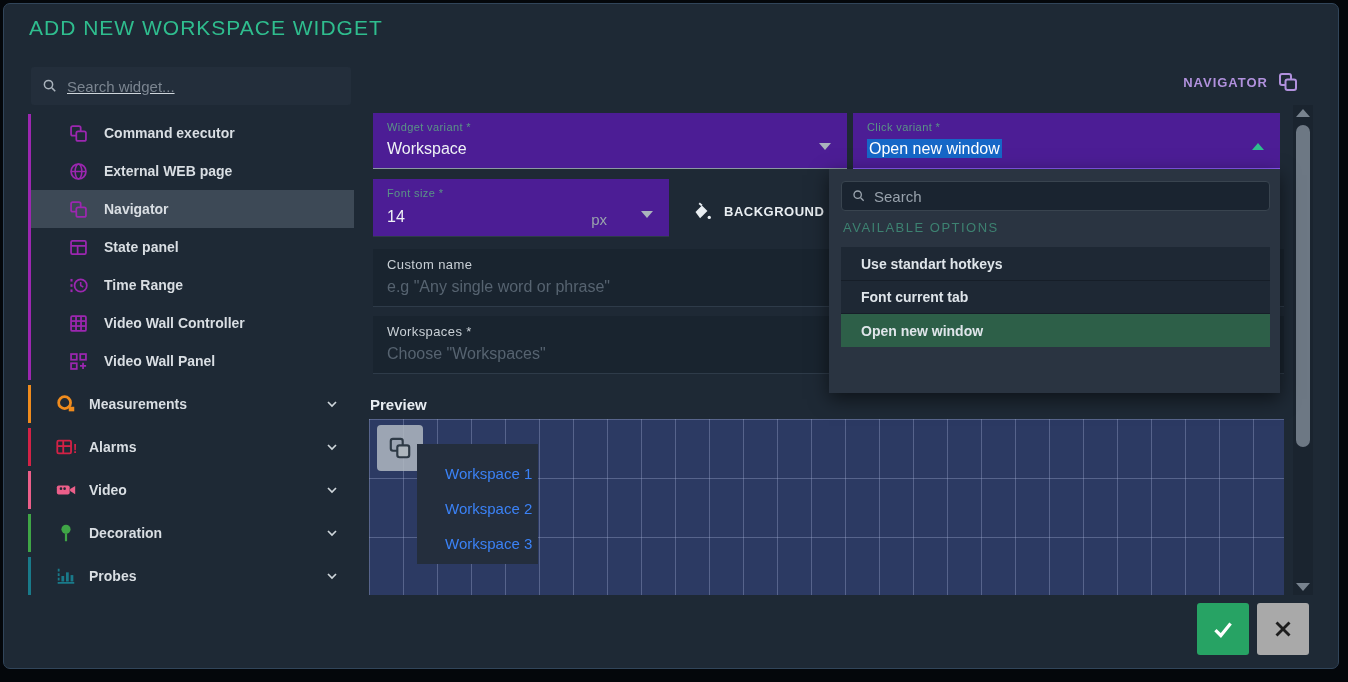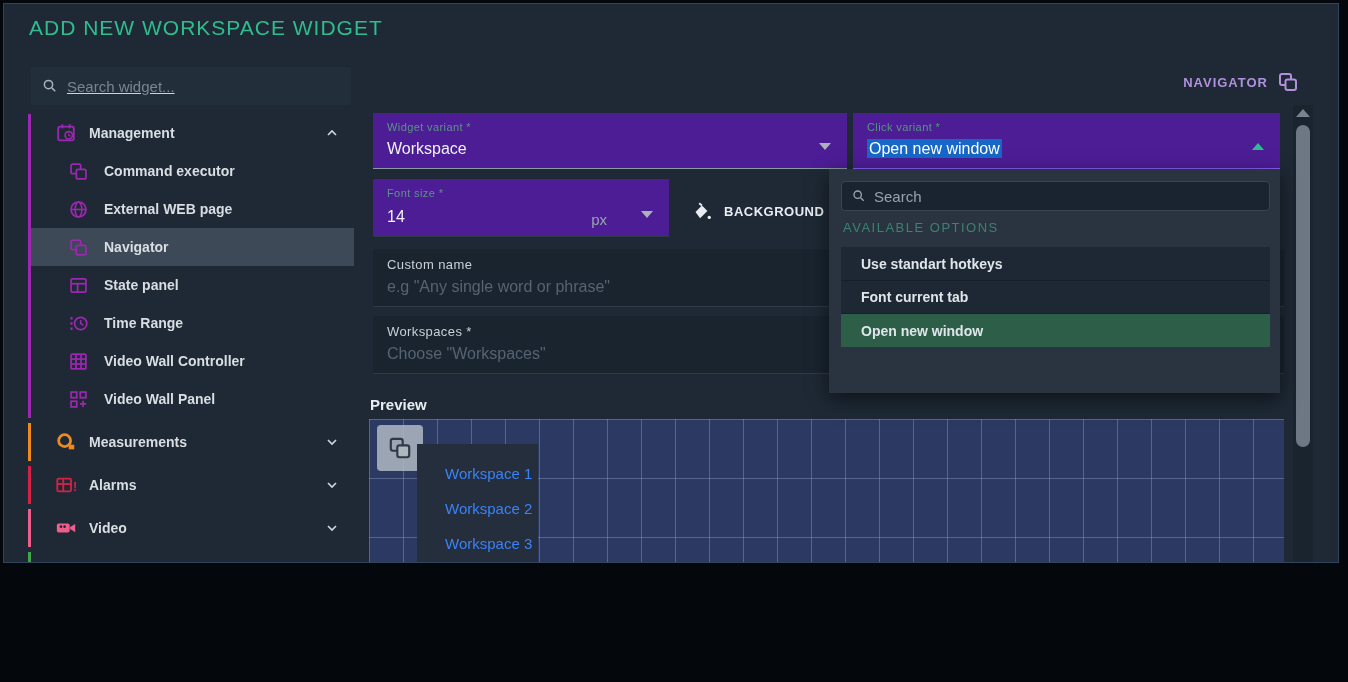--- a/index.html
+++ b/index.html
@@ -1,20 +1,20 @@
 <!DOCTYPE html>
 <html><head>
 <meta charset="utf-8">
 <style>
   * { margin:0; padding:0; box-sizing:border-box; }
   html,body { width:1348px; height:682px; background:#000; overflow:hidden;
               font-family:"Liberation Sans", sans-serif; }
   .stage { position:relative; width:1348px; height:682px; background:#04070b; }
-  .dialog { position:absolute; left:3px; top:3px; width:1336px; height:560px;
-            background:#1e2935; border:1px solid #31455a; border-radius:0; overflow:hidden; }
+  .dialog { position:absolute; left:3px; top:3px; width:1336px; height:666px;
+            background:#1e2935; border:1px solid #31455a; border-radius:7px; overflow:hidden; }
 
   
   .title { position:absolute; left:25px; top:12px; font-size:21px; font-weight:500;
            color:#2fbd8e; letter-spacing:1px; }
   .search-box { position:absolute; left:27px; top:63px; width:320px; height:38px;
                 background:#232e3b; border-radius:3px; display:flex; align-items:center; }
   .search-box svg { position:absolute; left:10px; width:18px; height:18px; color:#aab3bc; }
   .search-box input { width:100%; height:100%; background:transparent; border:none; outline:none;
                       padding-left:36px; font-size:15px; color:#cfd6db; font-family:inherit;text-decoration:underline; }
   .search-box input::placeholder { color:#7b8590; }
@@ -123,35 +123,20 @@
   <div class="nav-badge">
     <span>NAVIGATOR</span>
     <svg viewBox="0 0 24 24">
           <rect x="4" y="4" width="11" height="11" rx="2" fill="none" stroke="currentColor" stroke-width="2"></rect>
           <rect x="9.5" y="9.5" width="10.5" height="10.5" rx="2" fill="#1e2935" stroke="currentColor" stroke-width="2"></rect>
         </svg>
   </div>
 
   <div class="sidebar">
     <div class="group" style="--c:#9c27b0">
-      <div class="row head">
-        <span class="ic">
-              <svg viewBox="0 0 24 24">
-                <rect x="3.5" y="5" width="17" height="15" rx="2" fill="none" stroke="currentColor" stroke-width="2"></rect>
-                <line x1="8" y1="2.5" x2="8" y2="7" stroke="currentColor" stroke-width="2"></line>
-                <line x1="16" y1="2.5" x2="16" y2="7" stroke="currentColor" stroke-width="2"></line>
-                <circle cx="15" cy="14.5" r="4" fill="#1e2935" stroke="currentColor" stroke-width="1.8"></circle>
-                <polyline points="15,12.5 15,14.5 16.8,15.5" fill="none" stroke="currentColor" stroke-width="1.5"></polyline>
-              </svg>
-            </span>
-        <span class="lbl">Management</span>
-        <span class="chev"><svg viewBox="0 0 24 24">
-                <polyline points="6,15 12,9 18,15" fill="none" stroke="currentColor" stroke-width="2.5"></polyline>
-              </svg></span>
-      </div>
       <div class="row item">
         <span class="ic">
               <svg viewBox="0 0 24 24">
                 <rect x="3.5" y="3.5" width="11" height="11" rx="2" fill="none" stroke="currentColor" stroke-width="2"></rect>
                 <rect x="9.5" y="9.5" width="11" height="11" rx="2" fill="#1e2935" stroke="currentColor" stroke-width="2"></rect>
               </svg>
             </span>
         <span class="lbl">Command executor</span>
       </div>
       <div class="row item">
@@ -271,21 +256,21 @@
     </div>
 
     <div class="group" style="--c:#3fa546">
       <div class="row head">
         <span class="ic">
               <svg viewBox="0 0 24 24">
                 <circle cx="12" cy="8" r="5" fill="currentColor"></circle>
                 <line x1="12" y1="13" x2="12" y2="21" stroke="currentColor" stroke-width="2.4"></line>
               </svg>
             </span>
-        <span class="lbl">Workspaces</span>
+        <span class="lbl">Decoration</span>
         <span class="chev"><svg viewBox="0 0 24 24">
                 <polyline points="6,9 12,15 18,9" fill="none" stroke="currentColor" stroke-width="2.5"></polyline>
               </svg></span>
       </div>
     </div>
 
     <div class="group" style="--c:#197a8a">
       <div class="row head">
         <span class="ic">
               <svg viewBox="0 0 24 24">

